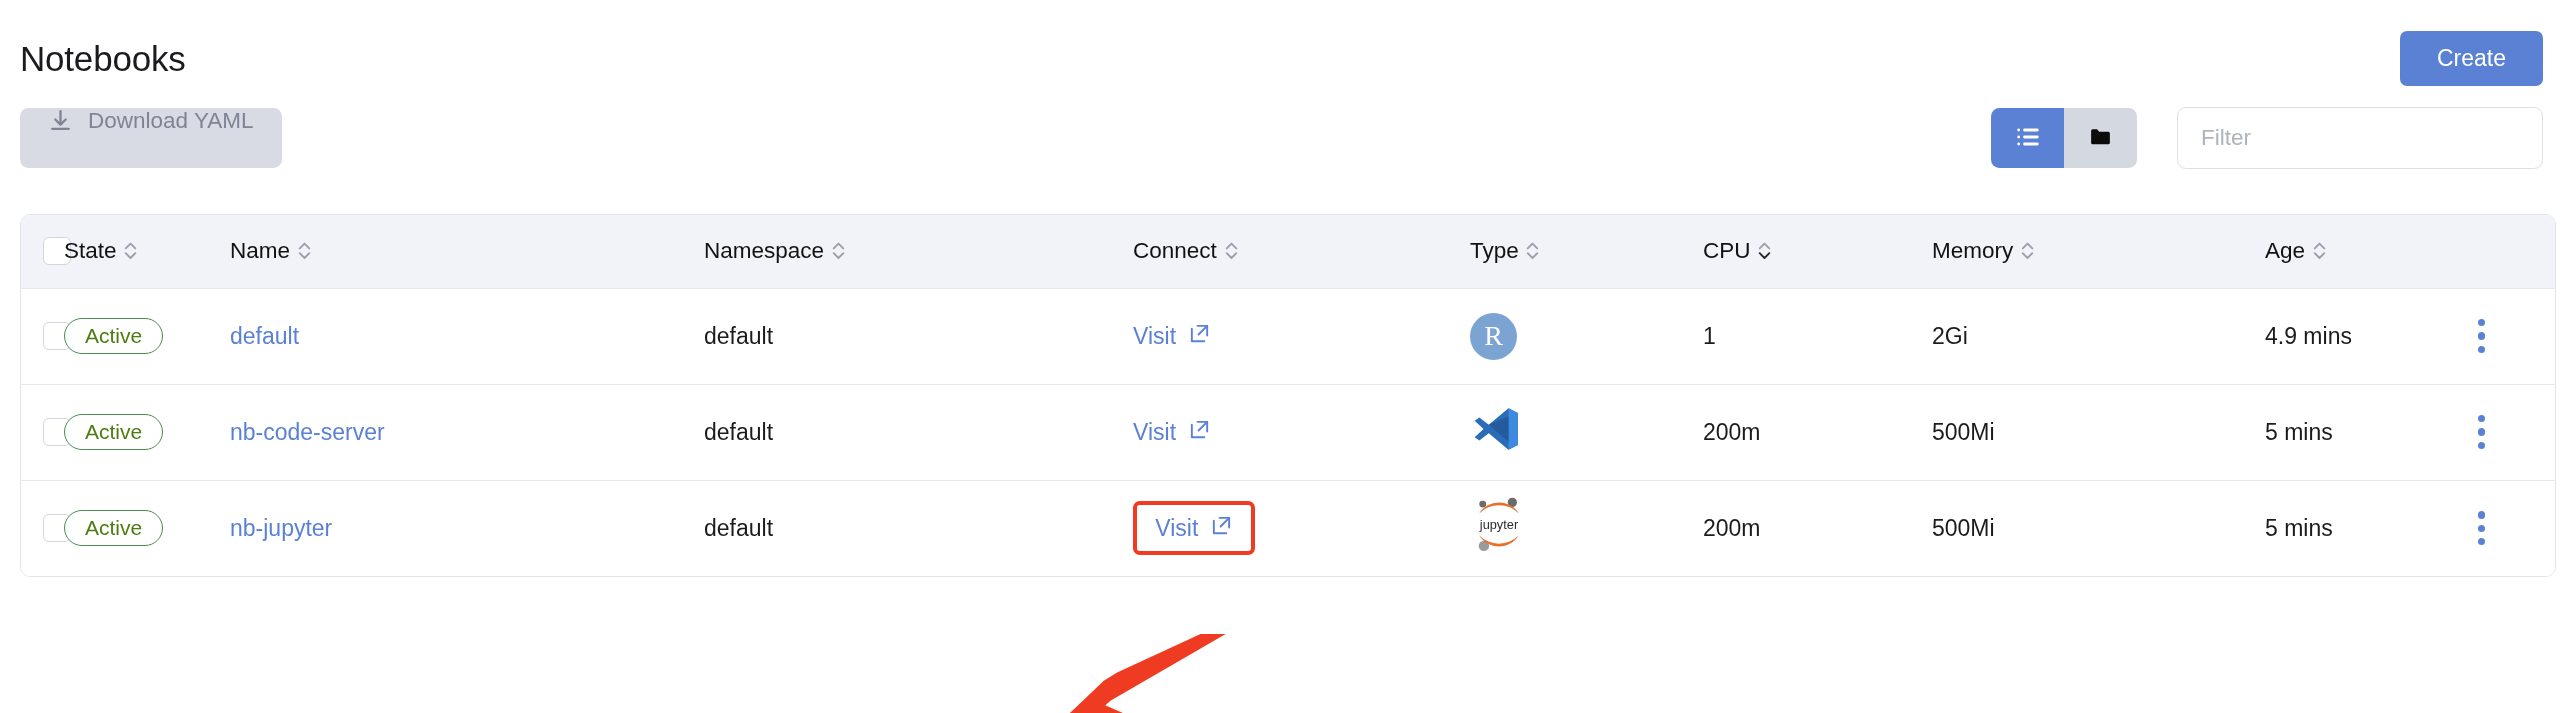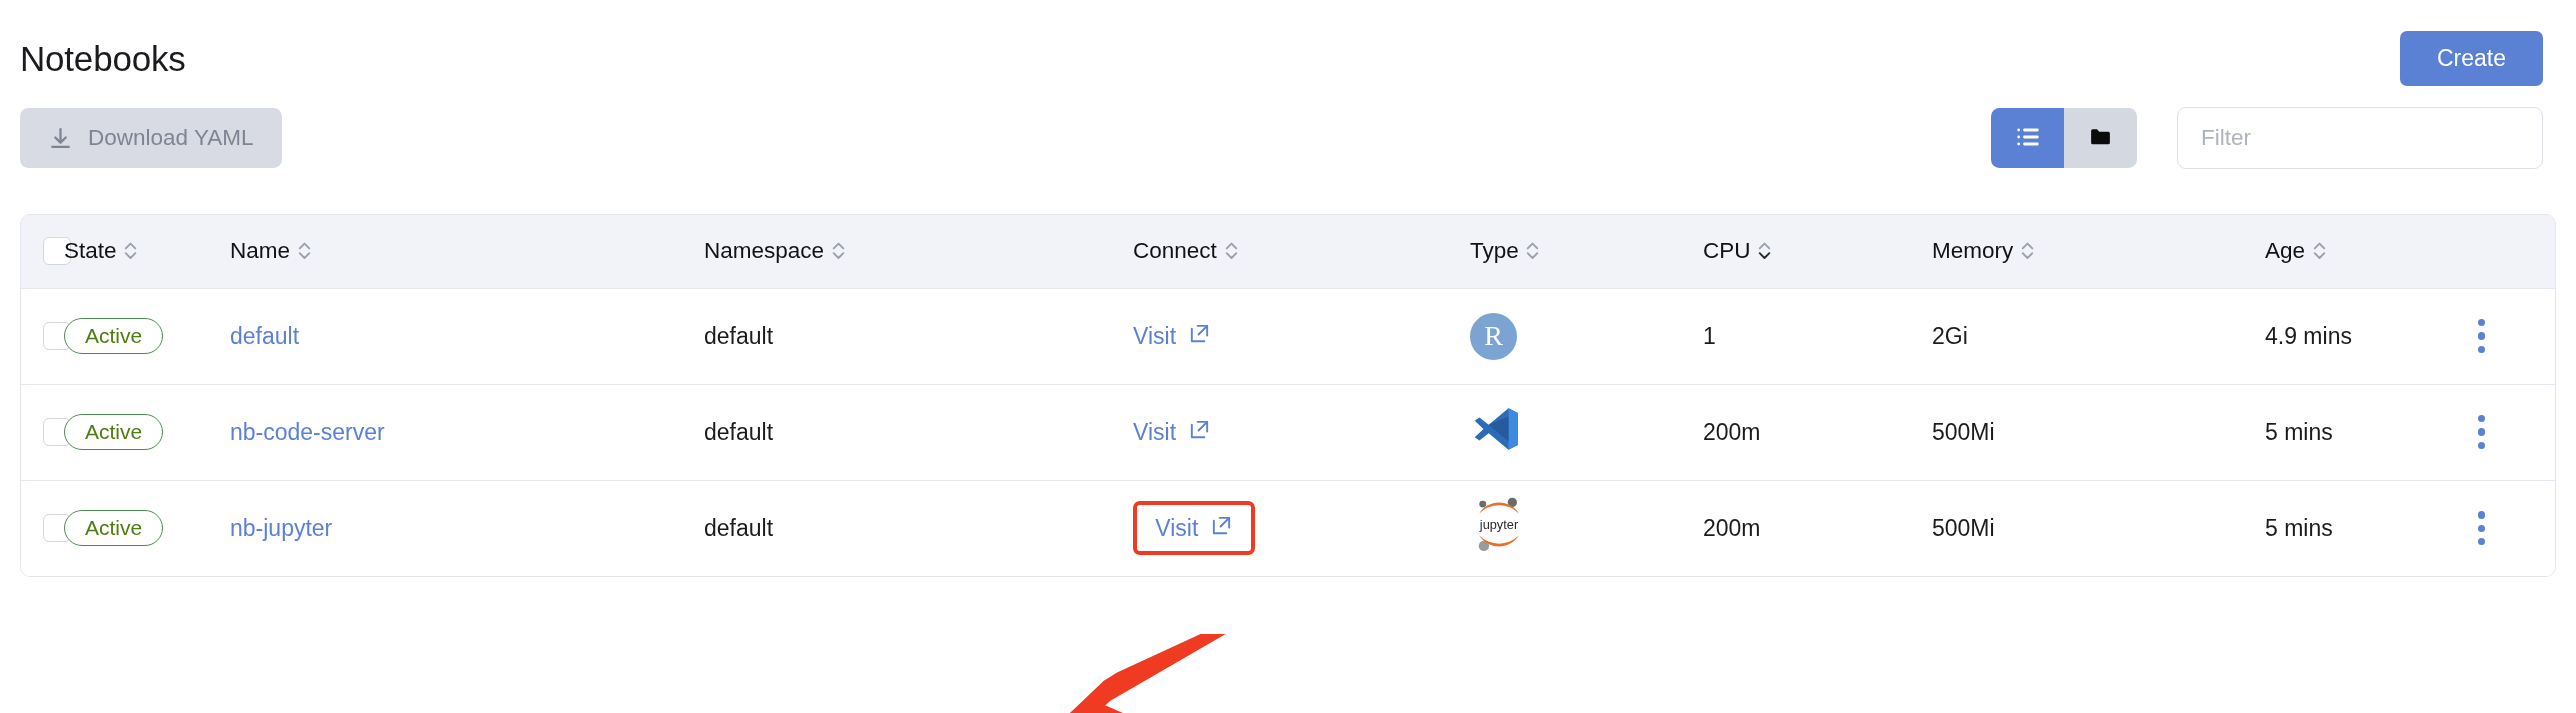--- a/index.html
+++ b/index.html
@@ -32,21 +32,21 @@
 
   
   .toolbar {
     display: flex; align-items: center; justify-content: space-between;
     padding: 0 33px 0 20px; height: 92px;
   }
   .toolbar-left { display: flex; align-items: center; gap: 20px; }
   .toolbar-right { display: flex; align-items: center; gap: 40px; }
 
   .tb-btn {
-    display: inline-flex; align-items: center; gap: 15px;
+    display: inline-flex; align-items: flex-start; gap: 15px;
     background: #d8dbe3; color: #7f8494;
     border: none; border-radius: 8.3px;
     height: 60px; padding: 0 28px;
     font-family: "Liberation Sans", sans-serif;
     font-size: 22.5px; cursor: default;
   }
   .tb-btn svg { display:block; }
 
   .view-toggle { display: flex; border-radius: 8.3px; overflow: hidden; }
   .view-toggle .vt {

